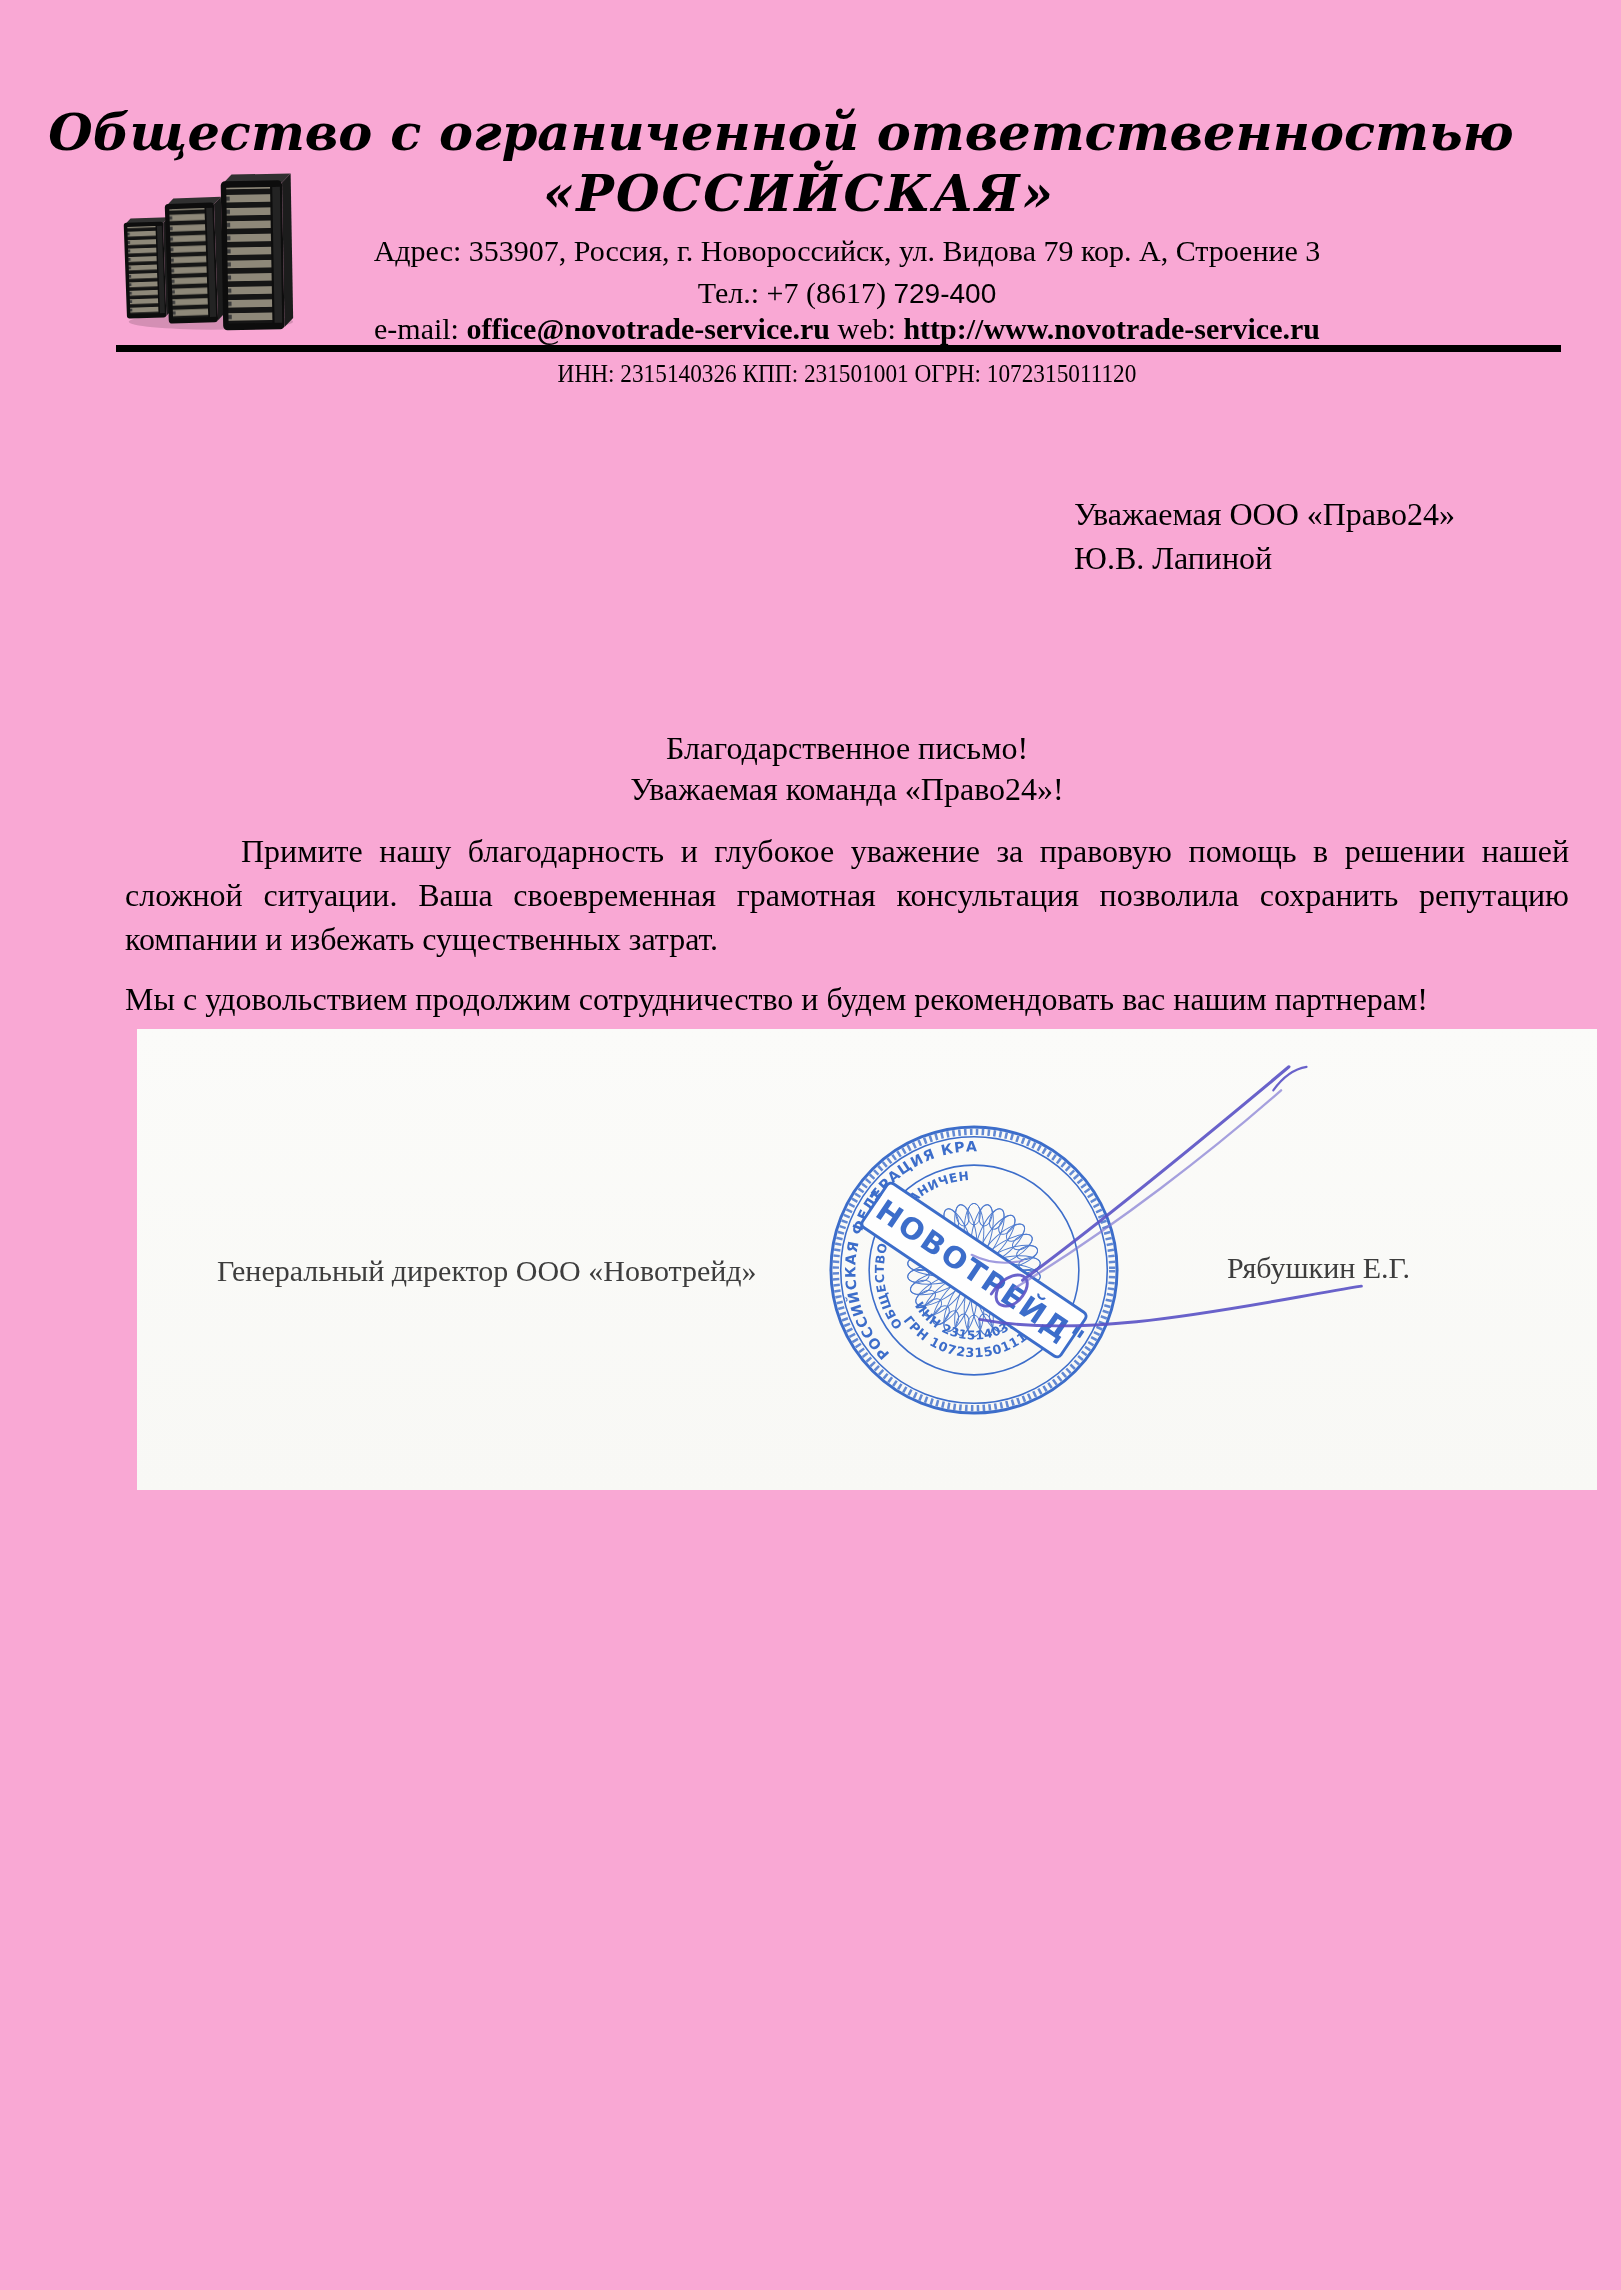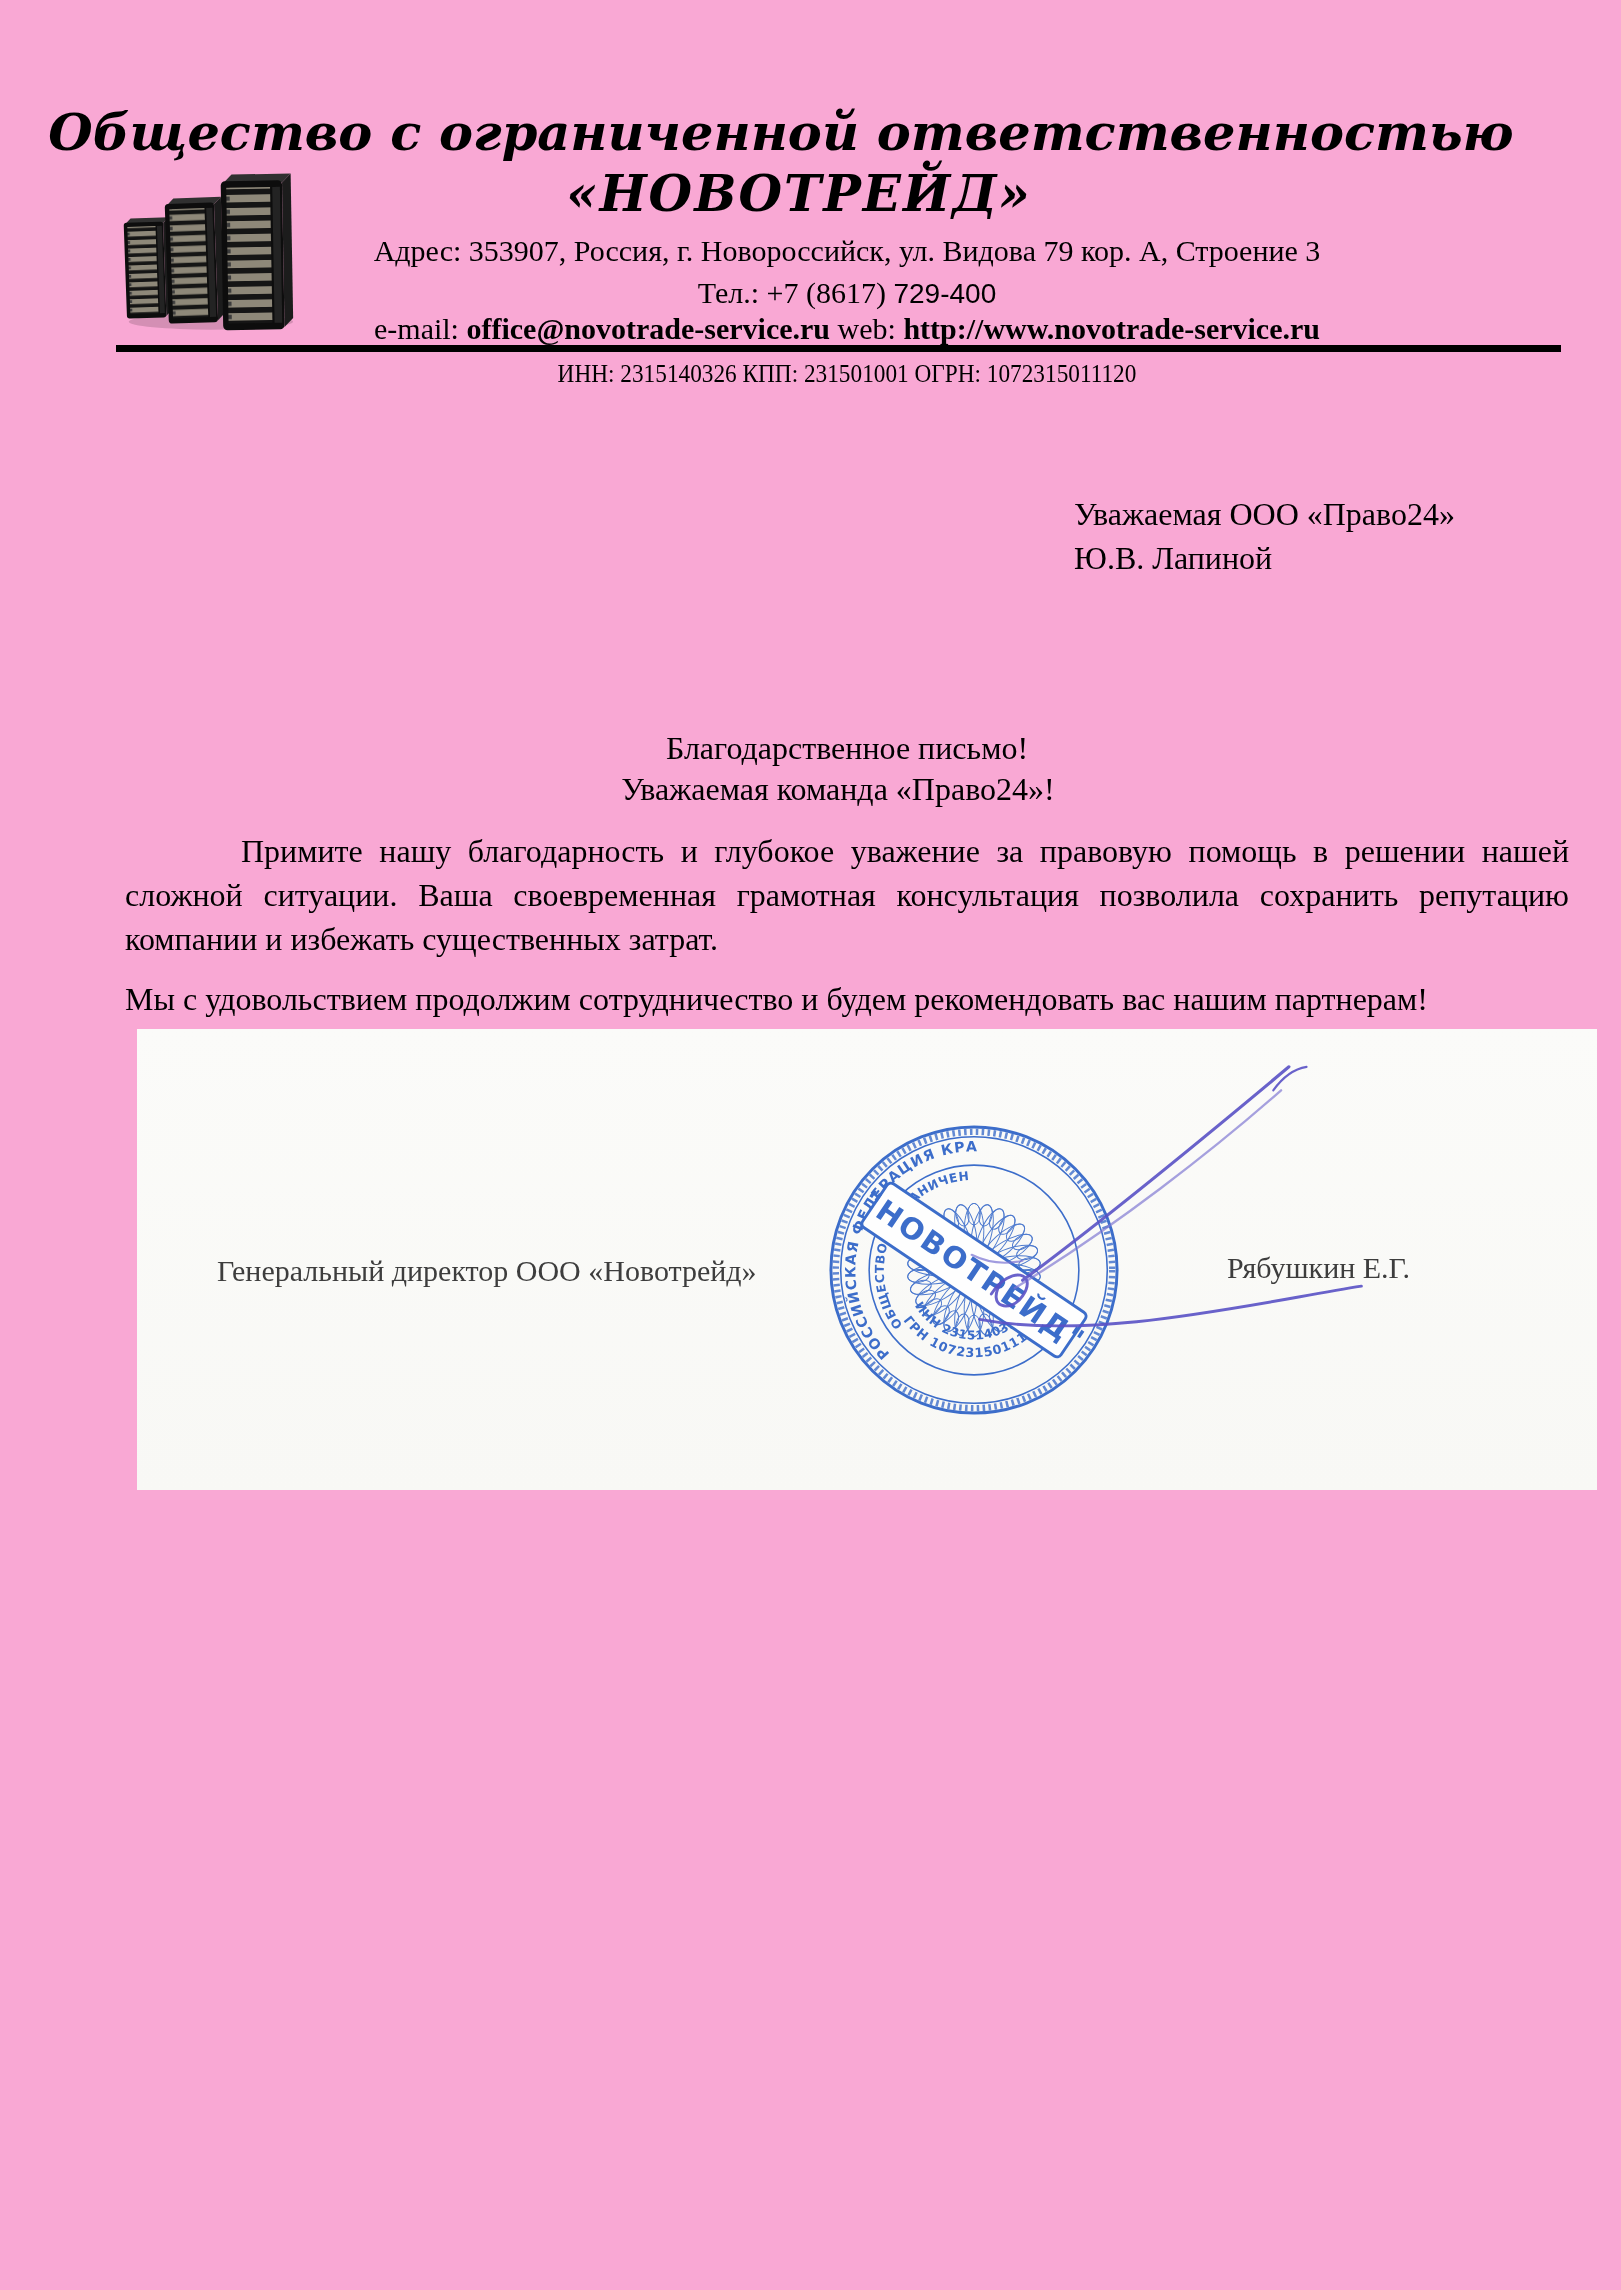--- a/index.html
+++ b/index.html
@@ -14,21 +14,21 @@
   .addr{top:234px;font-size:30px;text-align:center;}
   .tel{top:276px;font-size:30px;}
   .tel .sans{font-family:"Liberation Sans",sans-serif;font-size:28px;}
   .email{top:312px;font-size:30px;}
   .email b{font-weight:bold;}
   .bar{top:345px;left:116px;width:1445px;height:6.9px;background:#000;}
   .req{top:360px;left:125px;width:1444px;text-align:center;font-size:24.5px;transform:scaleX(.95);}
   .logo{top:161px;left:118px;}
   .addressee{top:492px;left:1074px;font-size:32px;line-height:44px;}
   .lt-title{top:710px;left:125px;width:1444px;text-align:center;font-size:32px;margin-top:20px;}
-  .greeting{top:771px;left:116px;width:1444px;text-align:center;font-size:32px;}
+  .greeting{top:771px;left:125px;width:1444px;text-align:center;font-size:32px;}
   .para{position:absolute;left:125px;width:1444px;font-size:32px;line-height:44px;margin:0;text-align:justify;}
   .p1{top:829px;text-indent:116px;}
   .p2{top:977px;text-align:left;}
   .scan{top:1029px;left:137px;width:1460px;height:461px;
         background:linear-gradient(180deg,#fbfbf9 0%,#f8f8f5 100%);}
   .sig-pos{position:absolute;top:225px;left:80px;font-size:30px;color:#3d3d3d;white-space:nowrap;}
   .sig-name{position:absolute;top:222px;left:1090px;font-size:30px;color:#3d3d3d;white-space:nowrap;}
   .stamp{position:absolute;top:94px;left:690px;}
   .signature{position:absolute;top:17.6px;left:821px;}
 </style>
@@ -53,21 +53,21 @@
         <rect x="49" y="20" width="7" height="124" fill="#232323"></rect>
       </g>
     </defs>
     <ellipse cx="95" cy="164" rx="84" ry="8" fill="#000" opacity="0.15"></ellipse>
     <use href="#tower" transform="translate(6,52) scale(0.72) rotate(-2 34 80)"></use>
     <use href="#tower" transform="translate(48,30) scale(0.9) rotate(-2 34 80)"></use>
     <use href="#tower" transform="translate(104,4) scale(1.12) rotate(-1 34 80)"></use>
   </svg>
 
   <div class="abs title1">Общество с ограниченной ответственностью</div>
-  <div class="abs title2">«НОВОТРЕЙД»</div>
+  <div class="abs title2">«РОССИЙСКАЯ»</div>
 
   <div class="abs hline addr">Адрес: 353907, Россия, г. Новороссийск, ул. Видова 79 кор. А, Строение 3</div>
   <div class="abs hline tel"><span>Тел.: +7 (8617) </span><span class="sans">729-400</span></div>
   <div class="abs hline email"><span>e-mail: </span><b>office@novotrade-service.ru</b><span> web: </span><b>http://www.novotrade-service.ru</b></div>
 
   <div class="abs bar"></div>
   <div class="abs req">ИНН: 2315140326 КПП: 231501001 ОГРН: 1072315011120</div>
 
   <div class="abs addressee">
     <div>Уважаемая ООО «Право24»</div>

